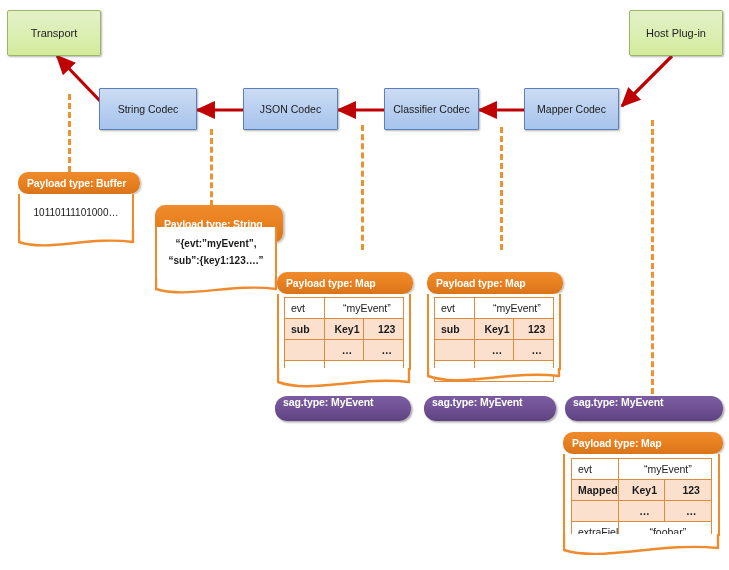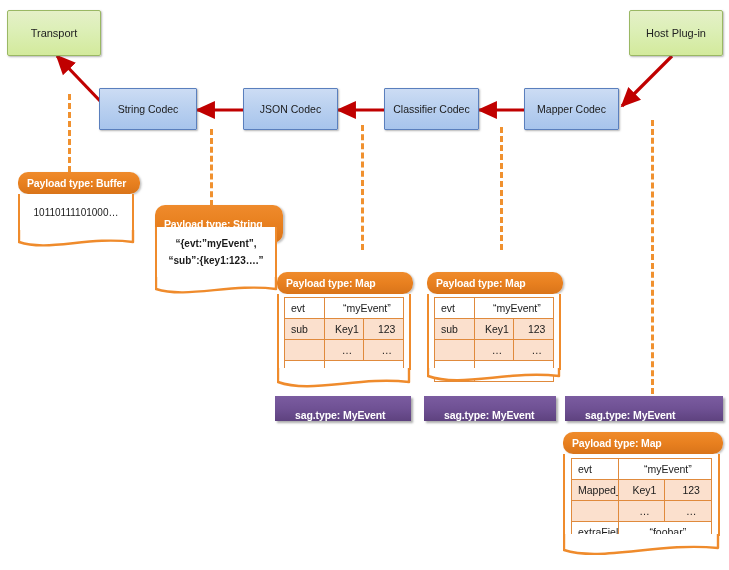--- a/index.html
+++ b/index.html
@@ -32,24 +32,24 @@
     border:1px solid #5a7fbd;
     border-radius:1px;
     box-shadow:1px 1px 2px rgba(90,90,90,.45);
     display:flex;align-items:center;justify-content:center;
     font-size:10.5px;color:#1a1a1a;
   }
 
   
   .purplebox{
     background:linear-gradient(180deg,#7b5ca0 0%,#6f5194 50%,#5e427f 100%);
-    border-radius:0;
+    border-radius:12px;
     box-shadow:1.5px 1.5px 2px rgba(90,90,90,.5);
-    display:flex;align-items:flex-end;
-    padding-left:20px;
+    display:flex;align-items:flex-start;
+    padding-left:8px;
     font-size:10.5px;font-weight:bold;color:#ffffff;
     letter-spacing:-0.1px;
   }
 
   
   .note{position:absolute;}
   .note-hdr{
     position:absolute;left:0;top:0;
     background:linear-gradient(180deg,#ef8b2c 0%,#e8801f 50%,#d9741a 100%);
     color:#ffffff;font-size:10.5px;font-weight:bold;
@@ -84,21 +84,21 @@
     color:#1a1a1a;
     table-layout:fixed;
   }
   table.maptbl td{
     border:1px solid #e08a3c;
     padding:1px 0 1px 6px;
     height:18px;
     white-space:nowrap;
     overflow:hidden;
   }
-  td.tint{background:#fbe0cd;}
+  td.tint{background:#fbe0cd;font-weight:bold;}
   td.plain{background:#ffffff;}
   td.ctr{text-align:center;padding-left:0;}
 
   .dash{
     position:absolute;
     border-left:3px dashed #f0912f;
     width:0;
   }
 </style>
 </head>

